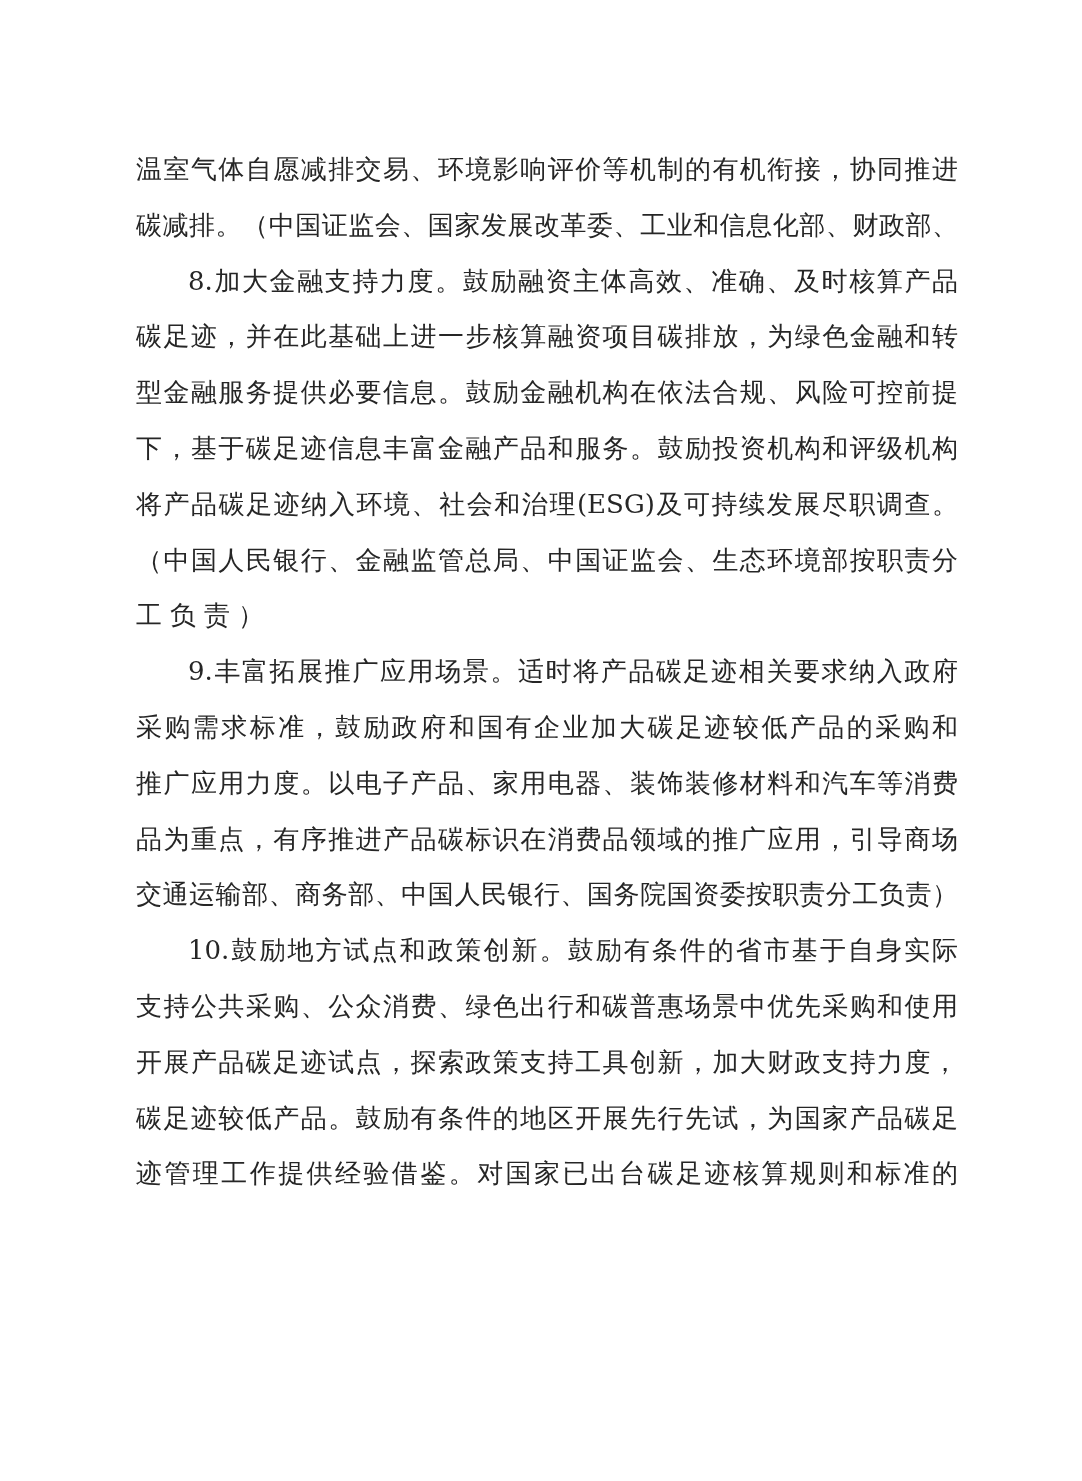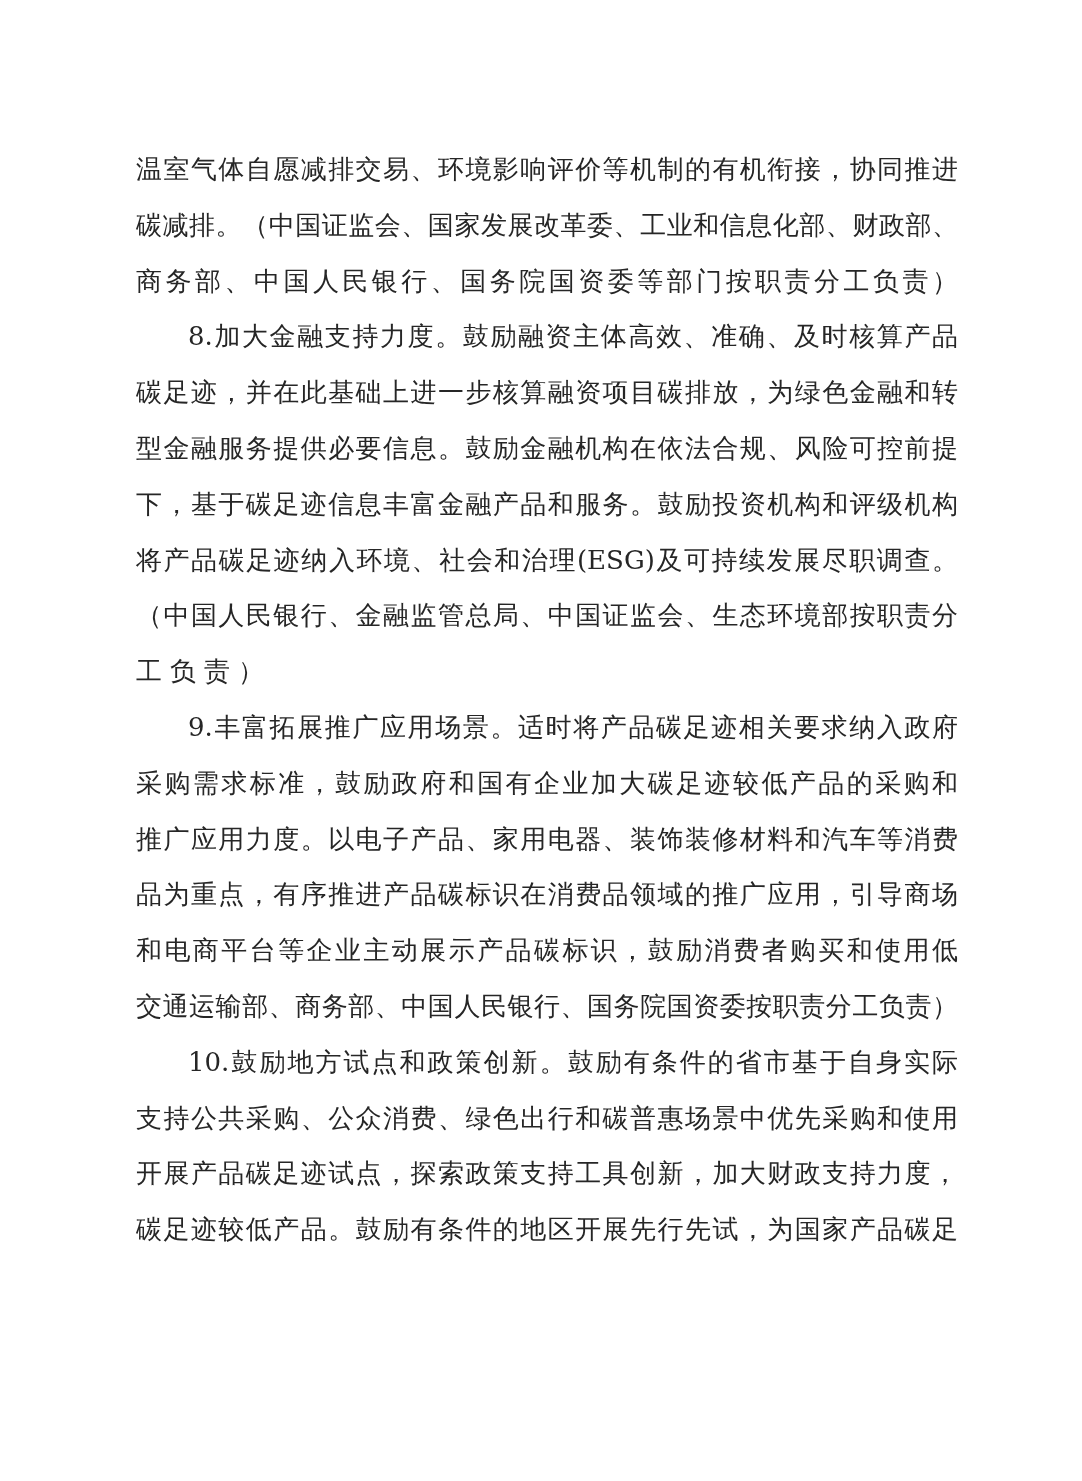--- a/index.html
+++ b/index.html
@@ -56,47 +56,46 @@
 </head>
 <body>
 
 <div class="page">
 
   <main class="text-block">
 
     <div class="para">
       <p class="ln">温室气体自愿减排交易、环境影响评价等机制的有机衔接，协同推进</p>
       <p class="ln">碳减排。（中国证监会、国家发展改革委、工业和信息化部、财政部、</p>
-      <p class="ln">商务部、中国人民银行、国务院国资委等部门按职责分工负责）</p>
     </div>
 
     <div class="para">
       <p class="ln ind">8.加大金融支持力度。鼓励融资主体高效、准确、及时核算产品</p>
       <p class="ln">碳足迹，并在此基础上进一步核算融资项目碳排放，为绿色金融和转</p>
       <p class="ln">型金融服务提供必要信息。鼓励金融机构在依法合规、风险可控前提</p>
       <p class="ln">下，基于碳足迹信息丰富金融产品和服务。鼓励投资机构和评级机构</p>
       <p class="ln">将产品碳足迹纳入环境、社会和治理(ESG)及可持续发展尽职调查。</p>
       <p class="ln">（中国人民银行、金融监管总局、中国证监会、生态环境部按职责分</p>
       <p class="ln end">工负责）</p>
     </div>
 
     <div class="para">
       <p class="ln ind">9.丰富拓展推广应用场景。适时将产品碳足迹相关要求纳入政府</p>
       <p class="ln">采购需求标准，鼓励政府和国有企业加大碳足迹较低产品的采购和</p>
       <p class="ln">推广应用力度。以电子产品、家用电器、装饰装修材料和汽车等消费</p>
       <p class="ln">品为重点，有序推进产品碳标识在消费品领域的推广应用，引导商场</p>
-      <p class="ln">和电商平台等企业主动展示产品碳标识，鼓励消费者购买和使用低</p>
       <p class="ln">交通运输部、商务部、中国人民银行、国务院国资委按职责分工负责）</p>
     </div>
 
     <div class="para">
       <p class="ln ind">10.鼓励地方试点和政策创新。鼓励有条件的省市基于自身实际</p>
       <p class="ln">支持公共采购、公众消费、绿色出行和碳普惠场景中优先采购和使用</p>
       <p class="ln">开展产品碳足迹试点，探索政策支持工具创新，加大财政支持力度，</p>
       <p class="ln">碳足迹较低产品。鼓励有条件的地区开展先行先试，为国家产品碳足</p>
+      <p class="ln">迹管理工作提供经验借鉴。对国家已出台碳足迹核算规则和标准的</p>
     </div>
 
   </main>
 
   <footer class="footer">
     <span>— 10 —</span>
   </footer>
 
 </div>
 

